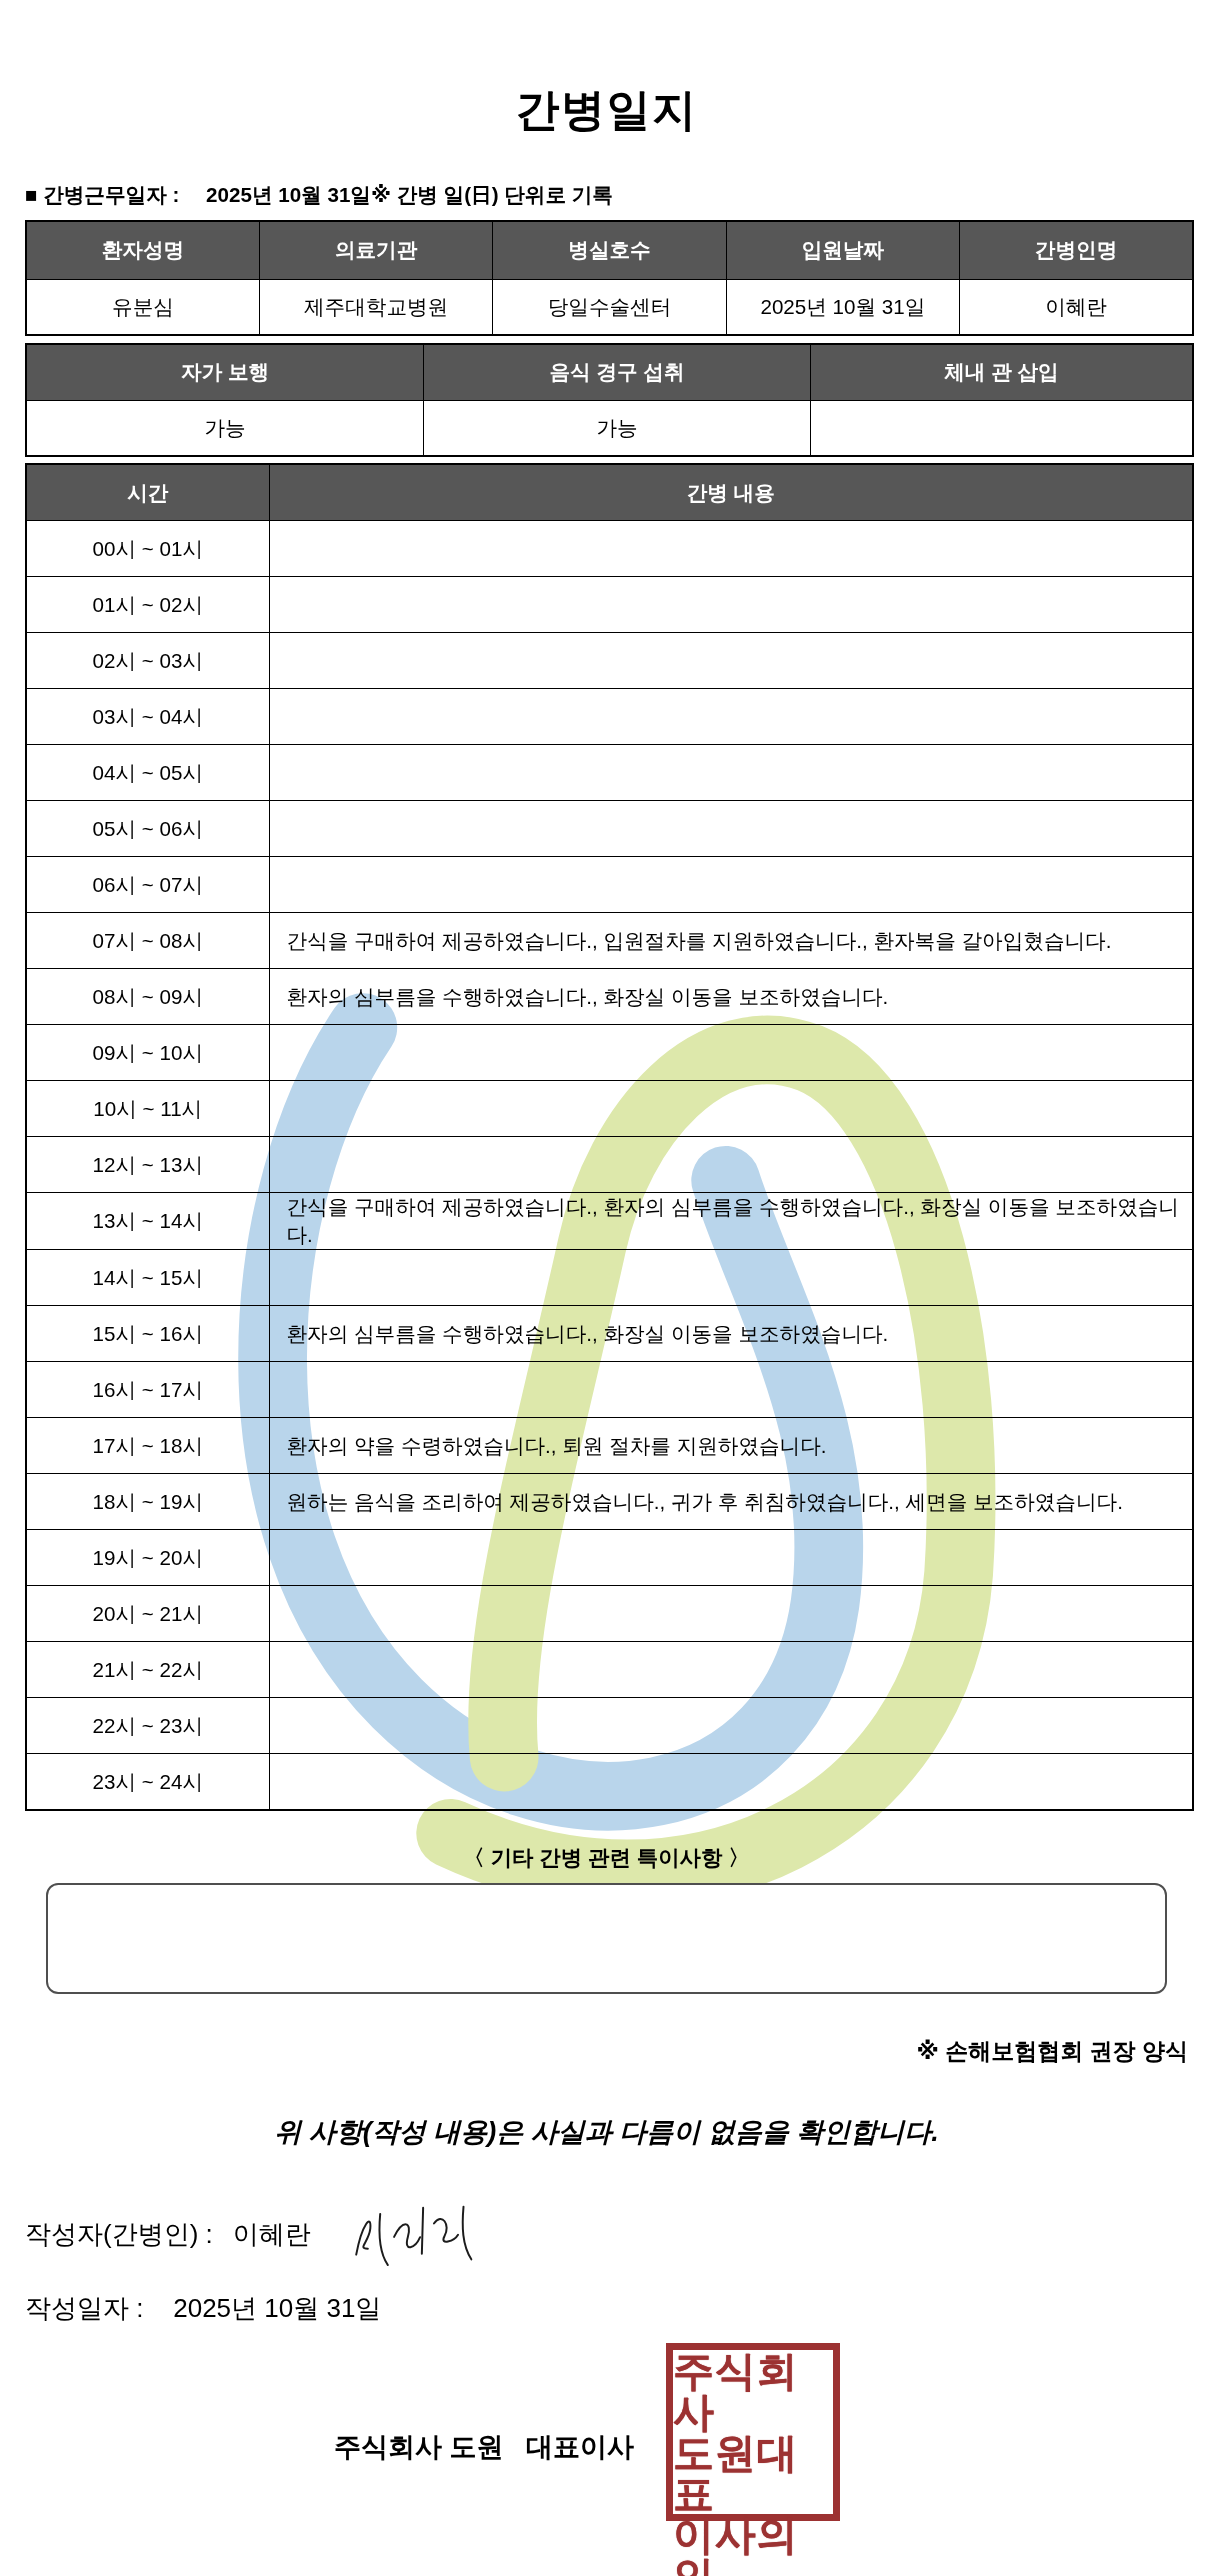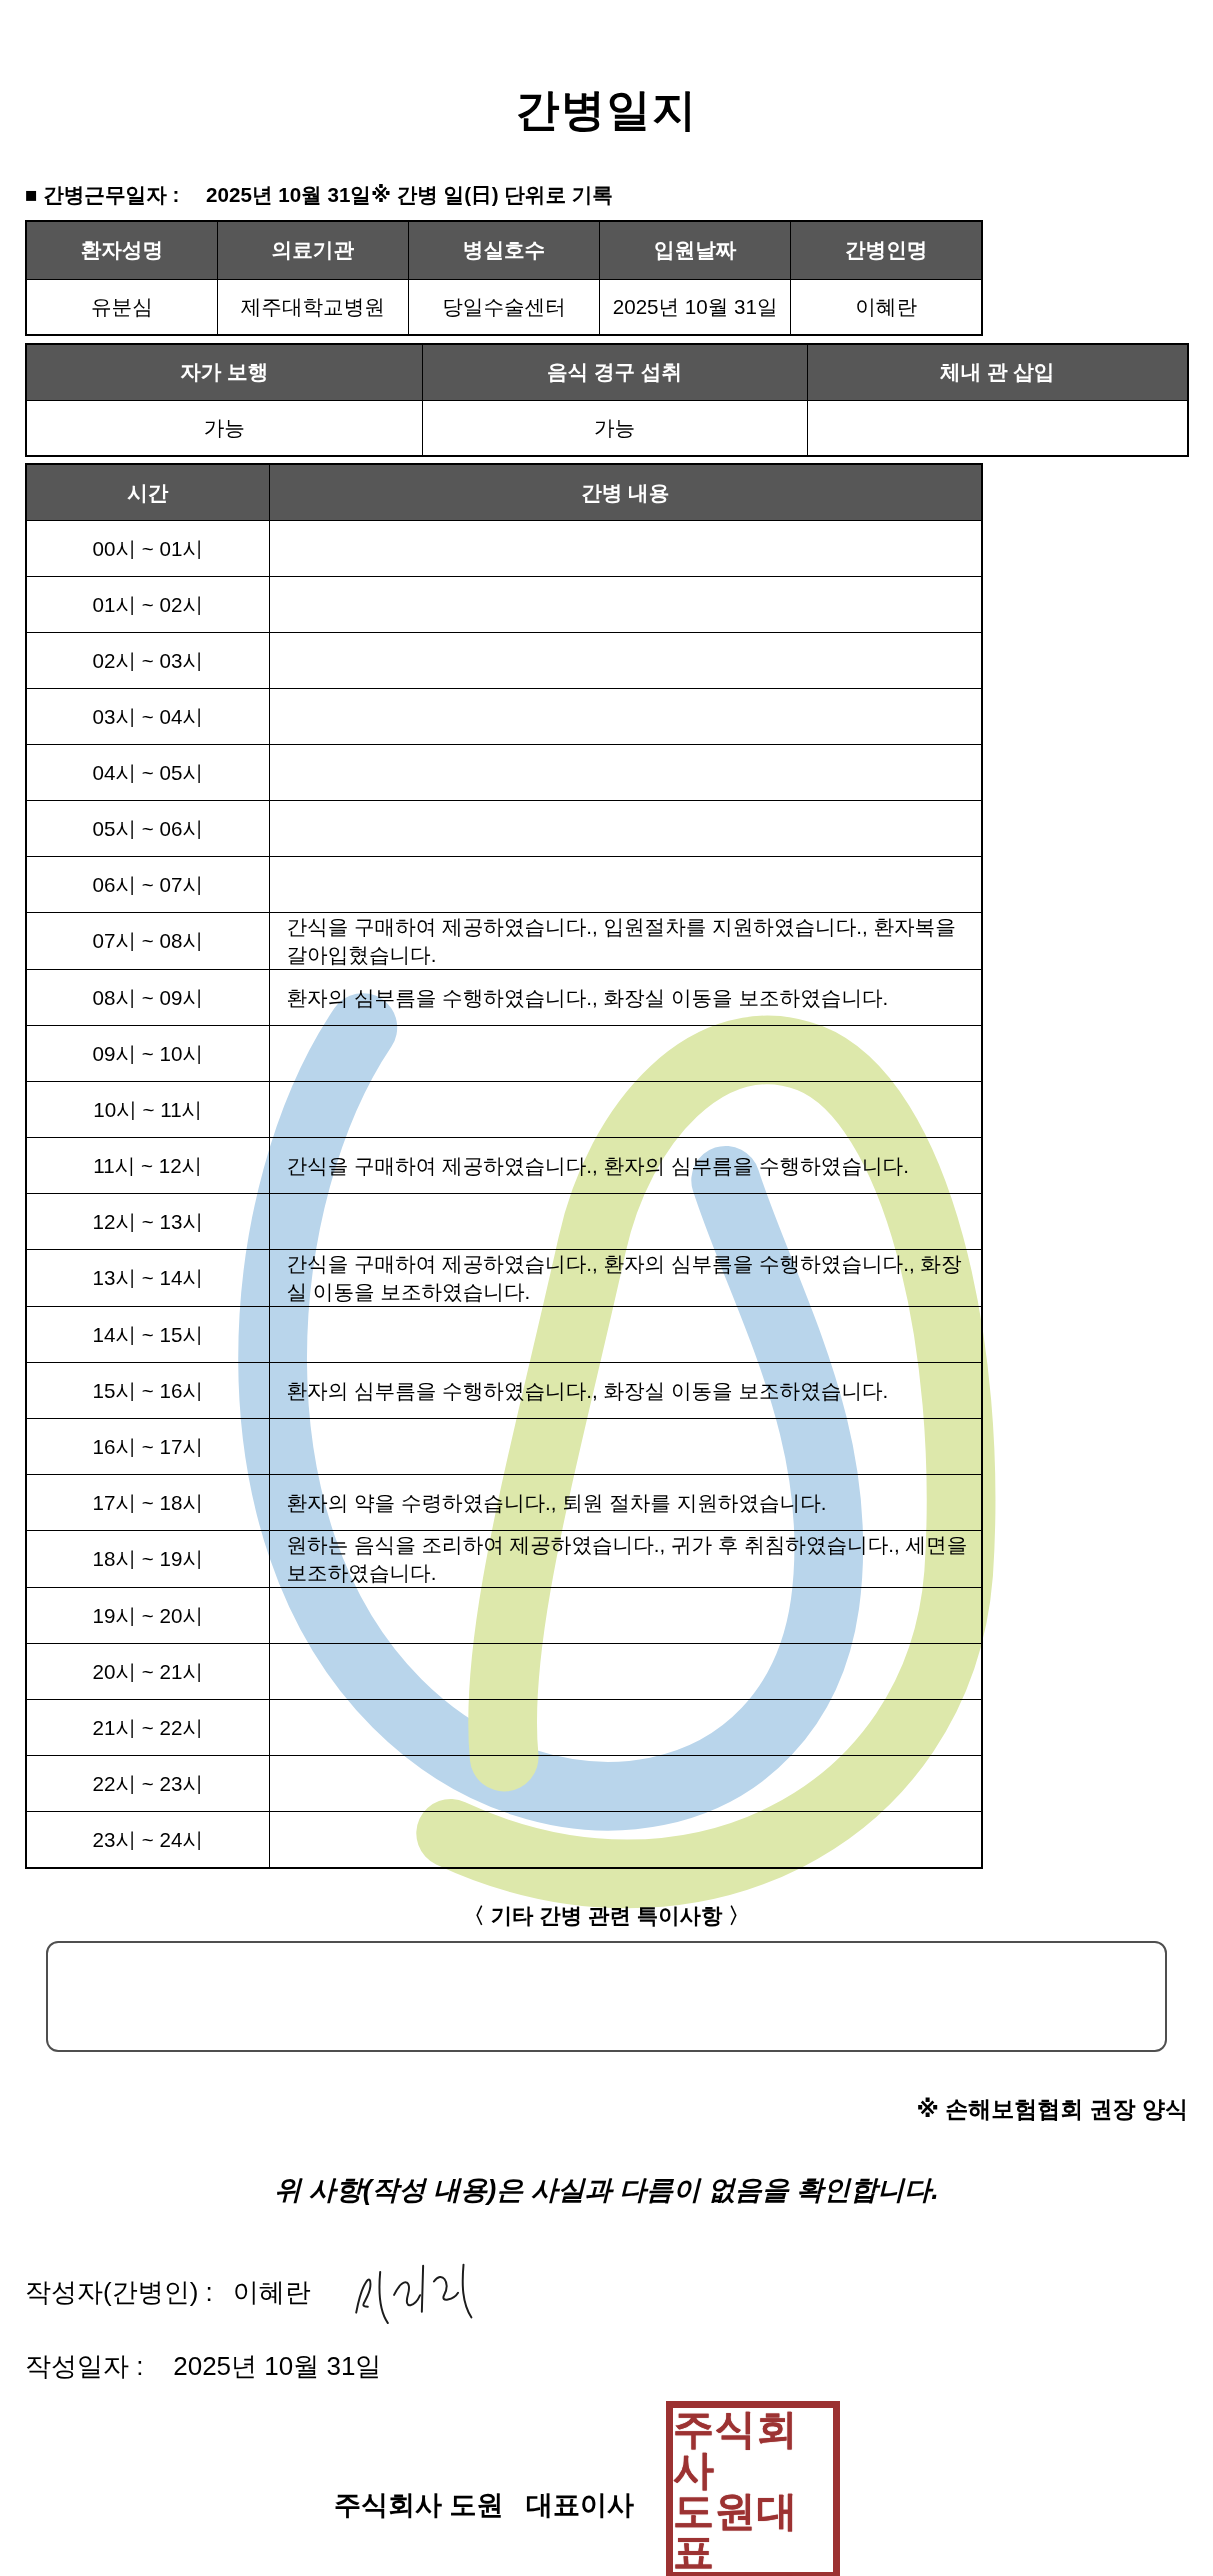--- a/index.html
+++ b/index.html
@@ -9,21 +9,21 @@
     overflow:hidden;
   }
   .watermark{position:absolute;left:0;top:0;z-index:0;}
   .content{position:relative;z-index:1;}
 
   .doc-title{padding-top:81px;text-align:center;font-size:44px;font-weight:800;letter-spacing:1.5px;}
 
   .meta-row{display:flex;align-items:flex-end;
     margin:41px 25px 0 25px;font-size:20.6px;font-weight:700;}
 
-  table{border-collapse:collapse;table-layout:fixed;width:958px;margin-left:25px;background:transparent;}
+  table{border-collapse:collapse;table-layout:fixed;width:1169px;margin-left:25px;background:transparent;}
   table,th,td{border:1.5px solid #000;}
   table{border-width:2.3px;}
   th{background:#575757;color:#fff;font-weight:700;font-size:20.6px;text-align:center;}
   td{font-size:20.6px;}
 
   .t-info{margin-top:10.7px;}
   .t-info th{height:55px;}
   .t-info td{height:52px;text-align:center;}
 
   .t-status{margin-top:6.9px;}
@@ -186,24 +186,20 @@
     <tr>
       <td class="time">09시 ~ 10시</td>
       <td class="desc"></td>
     </tr>
 
     <tr>
       <td class="time">10시 ~ 11시</td>
       <td class="desc"></td>
     </tr>
 
-    <tr>
-      <td class="time">11시 ~ 12시</td>
-      <td class="desc">간식을 구매하여 제공하였습니다., 환자의 심부름을 수행하였습니다.</td>
-    </tr>
 
     <tr>
       <td class="time">12시 ~ 13시</td>
       <td class="desc"></td>
     </tr>
 
     <tr>
       <td class="time">13시 ~ 14시</td>
       <td class="desc">간식을 구매하여 제공하였습니다., 환자의 심부름을 수행하였습니다., 화장실 이동을 보조하였습니다.</td>
     </tr>

